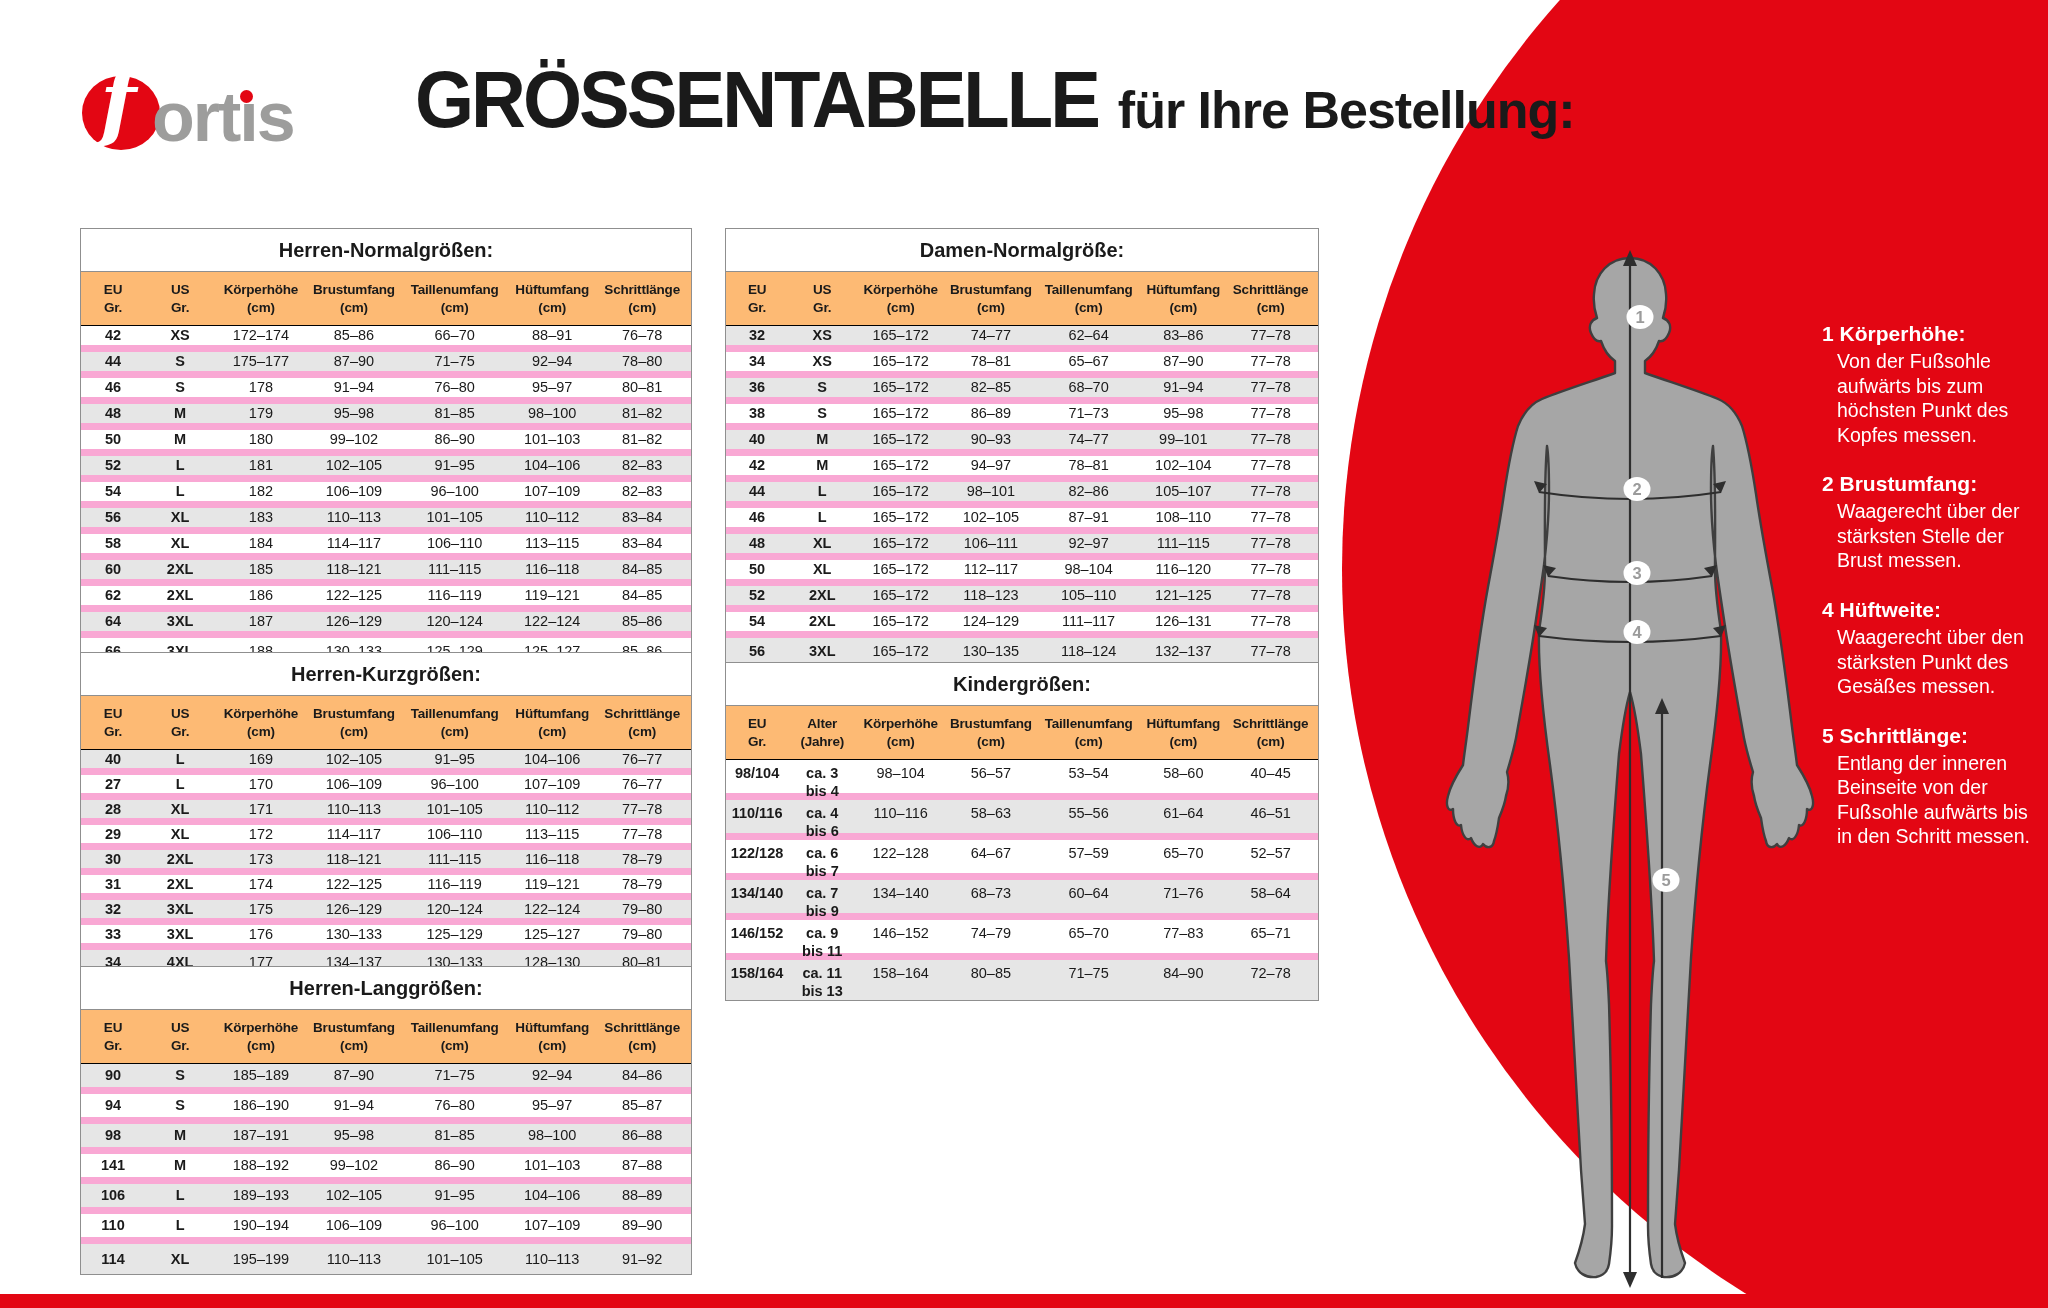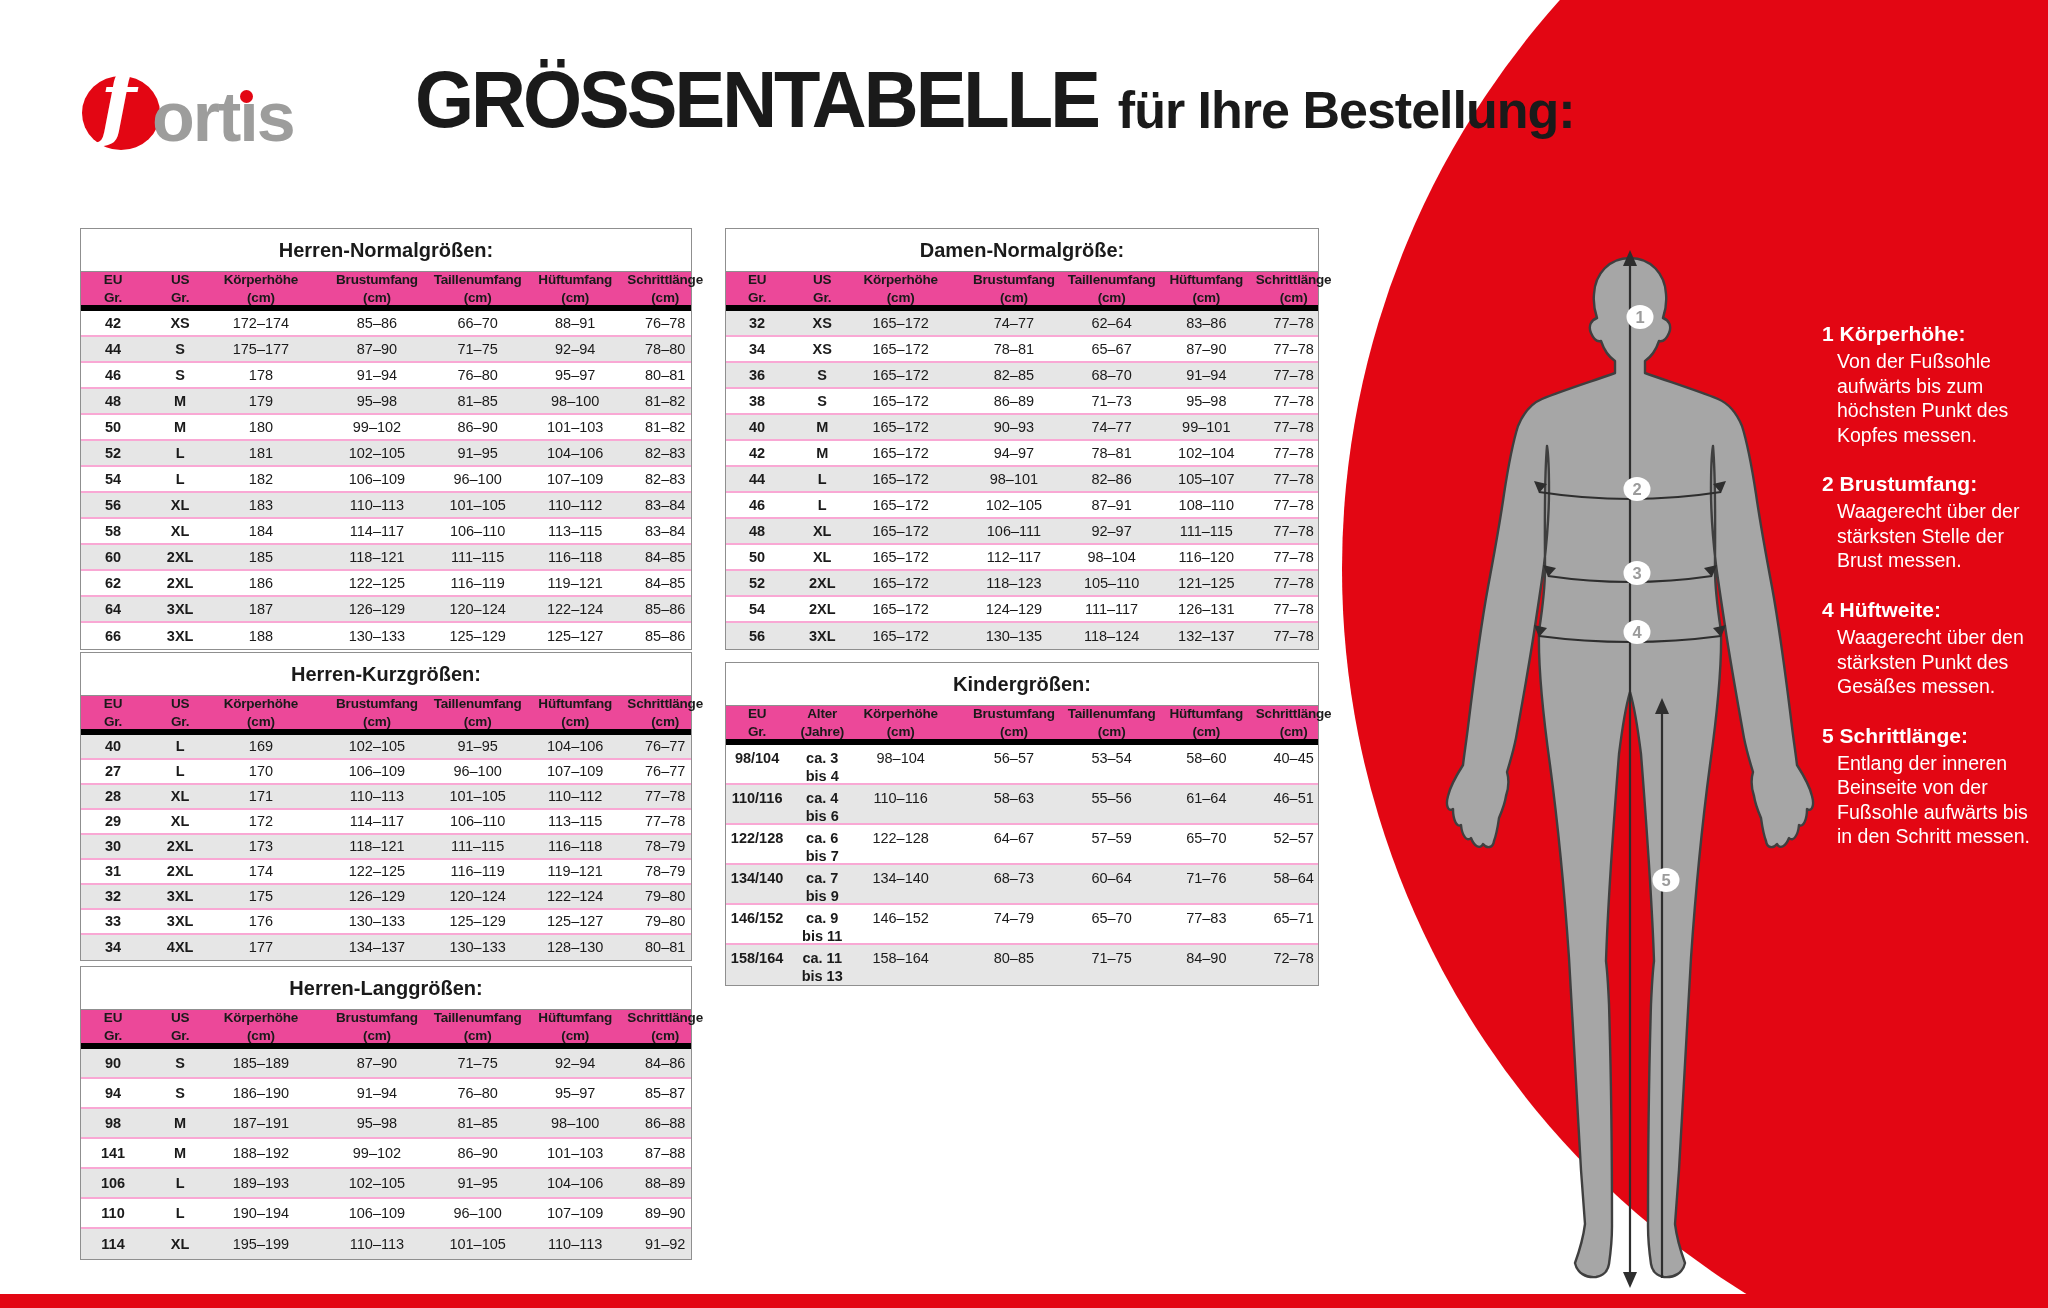--- a/index.html
+++ b/index.html
@@ -22,31 +22,31 @@
   .logo-idot{position:absolute;left:1px;top:8px;width:13px;height:13px;border-radius:50%;background:#e30613;}
 
   .title-row{position:absolute;left:415px;top:58px;display:flex;align-items:baseline;gap:20px;z-index:3;white-space:nowrap;}
   .title-row h1{margin:0;font-size:76px;letter-spacing:-3px;font-weight:bold;transform:scaleY(1.04);transform-origin:left bottom;}
   .subtitle{font-size:52px;font-weight:bold;letter-spacing:-1px;}
 
   
   .tbl{position:absolute;border:1px solid #8f8f8f;background:#fff;box-sizing:border-box;z-index:1;}
   .tbl-title{height:42px;line-height:42px;text-align:center;font-weight:bold;font-size:20px;background:#fff;}
   .tbl-row{display:flex;align-items:center;width:100%;box-sizing:border-box;}
-  .tbl-head{height:40px;background:#ec4899;border-top:1px solid #8f8f8f;border-bottom:6px solid #000000;}
-  .tbl-row.data{height:var(--rowh);border-bottom:2px solid #f9a8d4;}
+  .tbl-head{height:55px;background:#fdba74;border-top:1px solid #8f8f8f;border-bottom:1px solid #000000;}
+  .tbl-row.data{height:var(--rowh);border-bottom:7px solid #f9a8d4;}
   .tbl-row.data:last-child{border-bottom:none;}
   .tbl-row.shade{background:#e6e6e6;}
   .cell{text-align:center;font-size:14.5px;line-height:1.25;box-sizing:border-box;}
   .cell.b{font-weight:bold;}
   .cell.th{font-weight:bold;font-size:13.5px;letter-spacing:-0.2px;line-height:1.28;}
   .tbl-row .cell:nth-child(1){flex:0 0 10.5%;}
   .tbl-row .cell:nth-child(2){flex:0 0 11.5%;}
   .tbl-row .cell:nth-child(3){flex:0 0 15%;}
-  .tbl-row .cell:nth-child(4){flex:0 0 15.5%;margin-left:23px;}
+  .tbl-row .cell:nth-child(4){flex:0 0 15.5%;}
   .tbl-row .cell:nth-child(5){flex:0 0 17.5%;}
   .tbl-row .cell:nth-child(6){flex:0 0 14.5%;}
   .tbl-row .cell:nth-child(7){flex:0 0 15%;}
   .kinder .tbl-row.data{align-items:flex-start;padding-top:4px;height:calc(var(--rowh) - 4px);}
 
   
   .figure{position:absolute;left:1415px;top:240px;z-index:2;}
 
   
   .instructions{position:absolute;left:1822px;top:322px;width:218px;color:#ffffff;z-index:3;}

